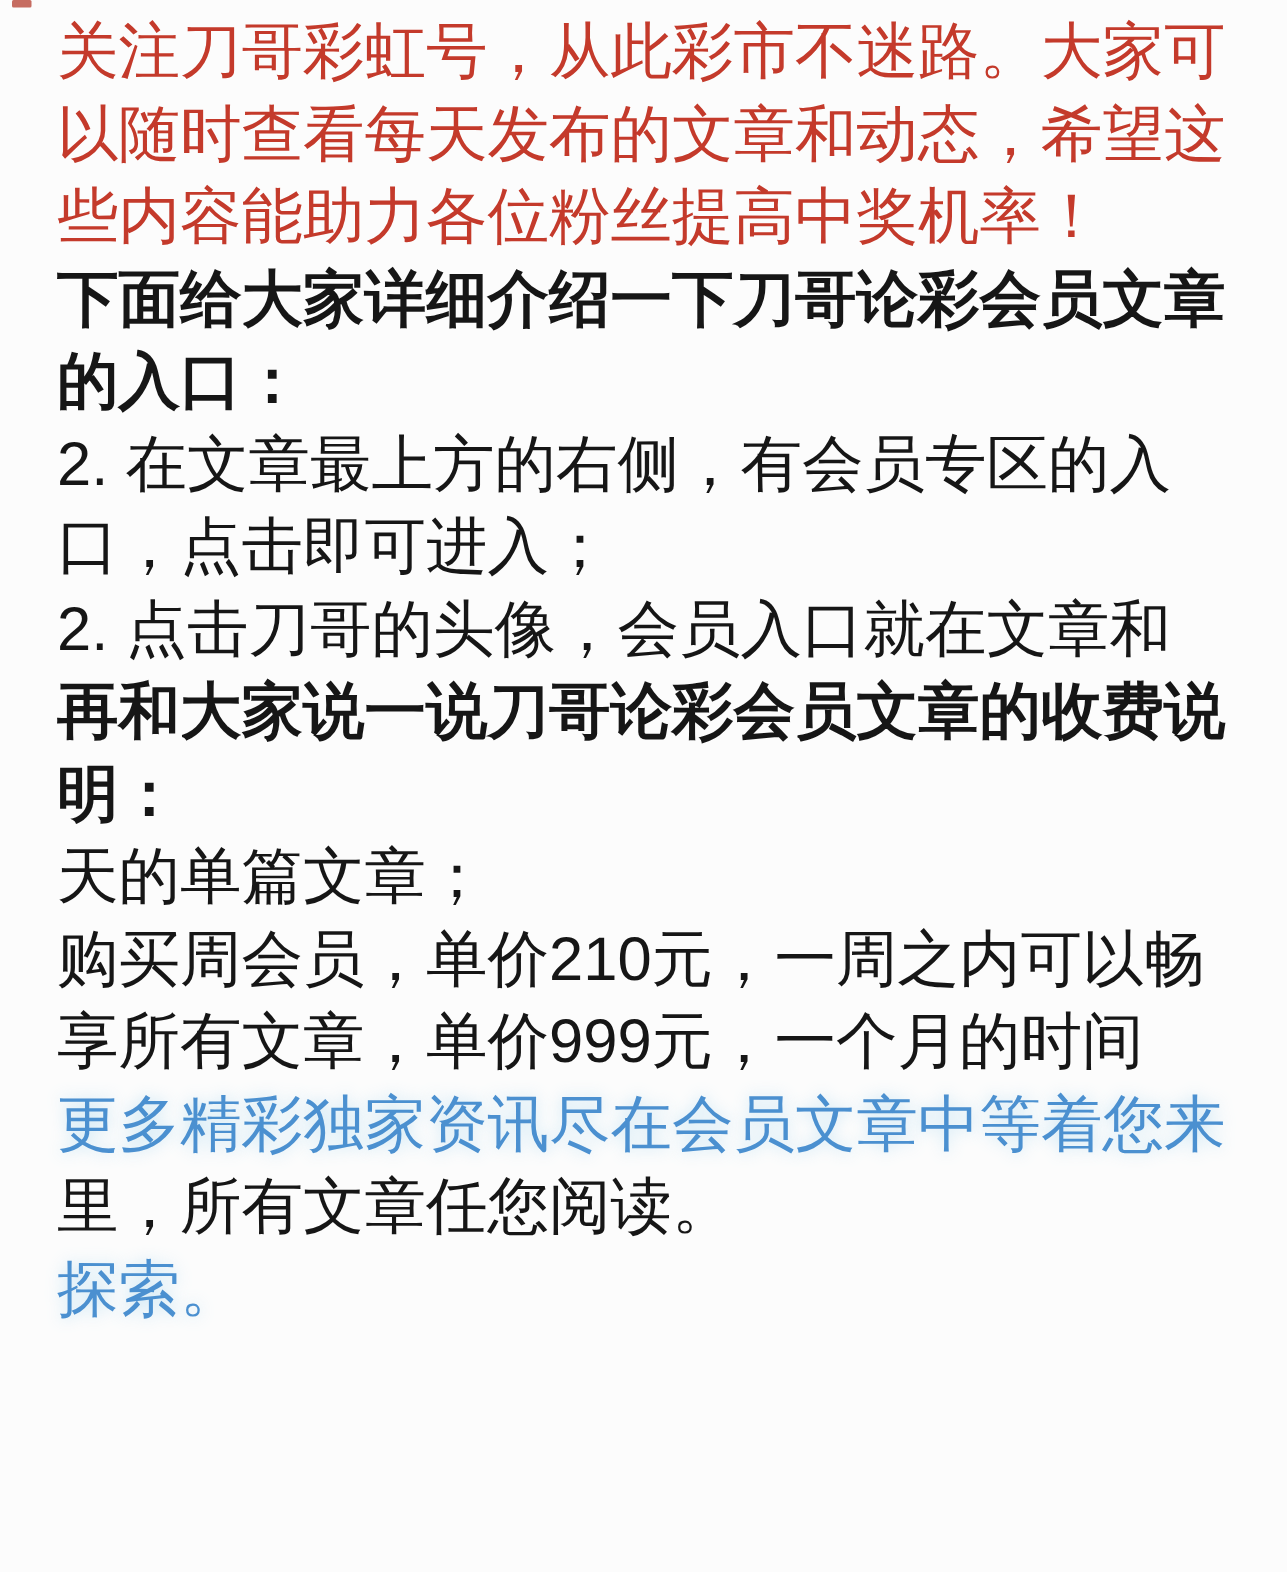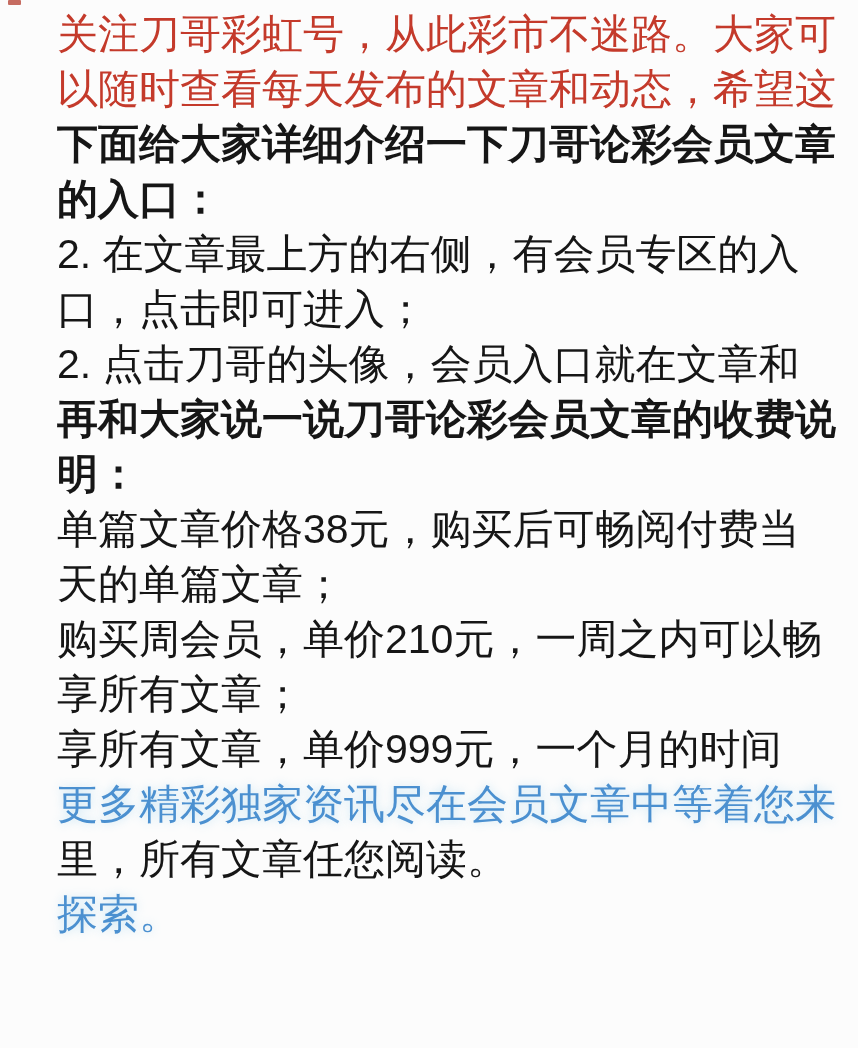--- a/index.html
+++ b/index.html
@@ -22,21 +22,20 @@
     height: 1048px;
     padding: 7px 0 0 38px;
   }
   .line {
     height: 55px;
     line-height: 55px;
     font-size: 41px;
     white-space: nowrap;
     color: var(--black);
     font-weight: 400;
-    margin-left: 19px;
   }
   .line.red { color: var(--red); font-weight: 500; }
   .line.bold { color: var(--black); font-weight: 800; }
   .line.blue {
     color: var(--blue);
     text-shadow: 0 0 10px rgba(130, 200, 235, 0.45);
   }
   .crop-artifact {
     position: absolute;
     top: 0;
@@ -48,36 +47,35 @@
   }
 </style>
 </head>
 <body>
 
 <div class="article">
   <span class="crop-artifact"></span>
 
   <div class="line red">关注刀哥彩虹号，从此彩市不迷路。大家可</div>
   <div class="line red">以随时查看每天发布的文章和动态，希望这</div>
+  <div class="line red">些内容能助力各位粉丝提高中奖机率！</div>
 
   <div class="line bold">下面给大家详细介绍一下刀哥论彩会员文章</div>
   <div class="line bold">的入口：</div>
 
   <div class="line">2. 在文章最上方的右侧，有会员专区的入</div>
   <div class="line">口，点击即可进入；</div>
 
   <div class="line">2. 点击刀哥的头像，会员入口就在文章和</div>
 
   <div class="line bold">再和大家说一说刀哥论彩会员文章的收费说</div>
   <div class="line bold">明：</div>
 
-  <div class="line">单篇文章价格38元，购买后可畅阅付费当</div>
   <div class="line">天的单篇文章；</div>
 
   <div class="line">购买周会员，单价210元，一周之内可以畅</div>
-  <div class="line">享所有文章；</div>
 
   <div class="line">享所有文章，单价999元，一个月的时间</div>
   <div class="line blue">更多精彩独家资讯尽在会员文章中等着您来</div>
 
   <div class="line">里，所有文章任您阅读。</div>
   <div class="line blue">探索。</div>
 </div>
 
 </body></html>

